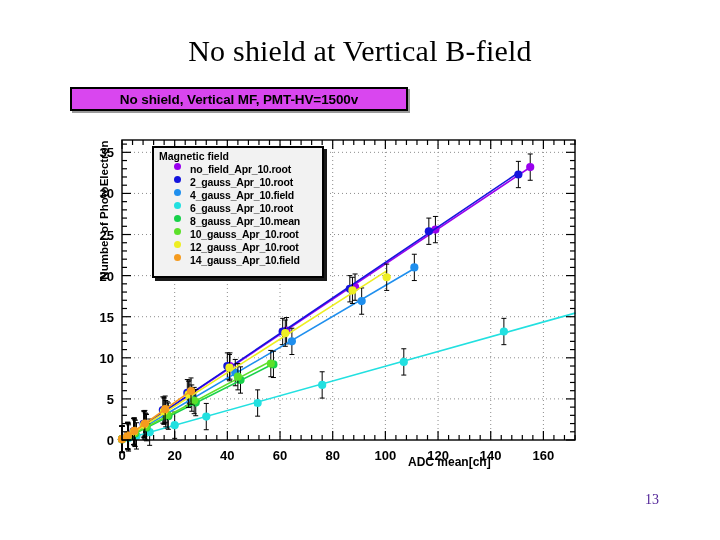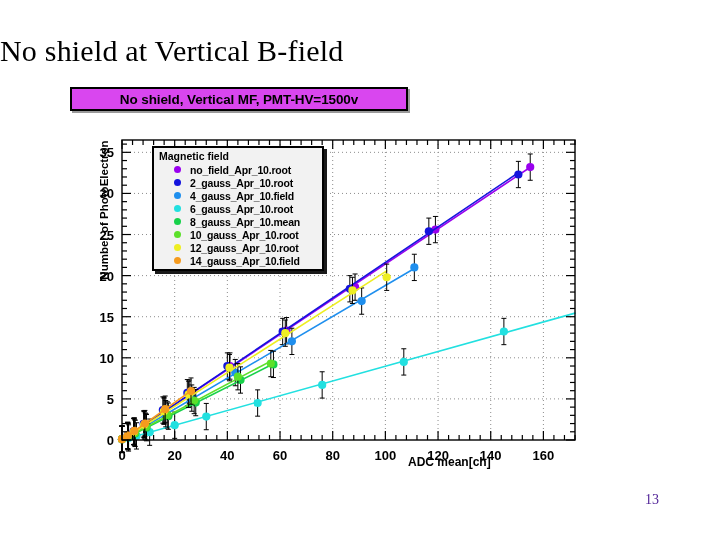--- a/index.html
+++ b/index.html
@@ -17,20 +17,21 @@
   #slide {
     position: absolute;
     left: 0; top: 0;
     width: 720px; height: 540px;
     background: #ffffff;
   }
   #slide-title {
     position: absolute;
     left: 0; top: 34px;
     width: 720px;
+    text-align: center;
     font-family: "Liberation Serif", serif;
     font-size: 30px;
     color: #000000;
     letter-spacing: 0.2px;
     white-space: nowrap;
   }
   #subtitle-box {
     position: absolute;
     left: 70px; top: 87px;
     width: 338px; height: 24px;
@@ -91,32 +92,32 @@
 
   
   #legend {
     position: absolute;
     left: 92px; top: 28px;
     width: 172px;
     background: #f2f2f2;
     border: 2px solid #000000;
     box-shadow: 3px 3px 0 #1a1a1a;
     box-sizing: border-box;
-    padding: 2px 3px 2px 4px;
+    padding: 2px 3px 9px 4px;
   }
   #legend-title {
     font-size: 10.5px;
     font-weight: bold;
     color: #000000;
     margin: 0 0 1px 1px;
     white-space: nowrap;
   }
   .legend-row {
     display: flex;
-    align-items: center;
+    align-items: flex-start;
     height: 13px;
   }
   .legend-dot {
     width: 7px; height: 7px;
     border-radius: 50%;
     margin: 0 9px 0 16px;
     flex: none;
   }
   .legend-label {
     font-size: 10.5px;

